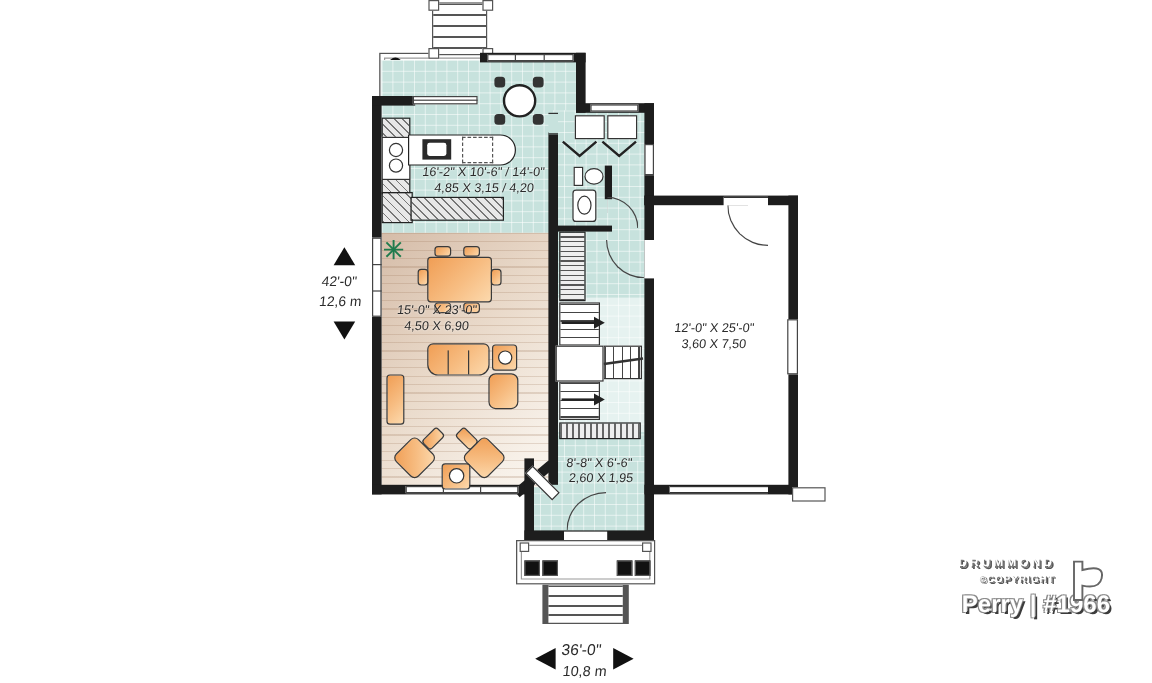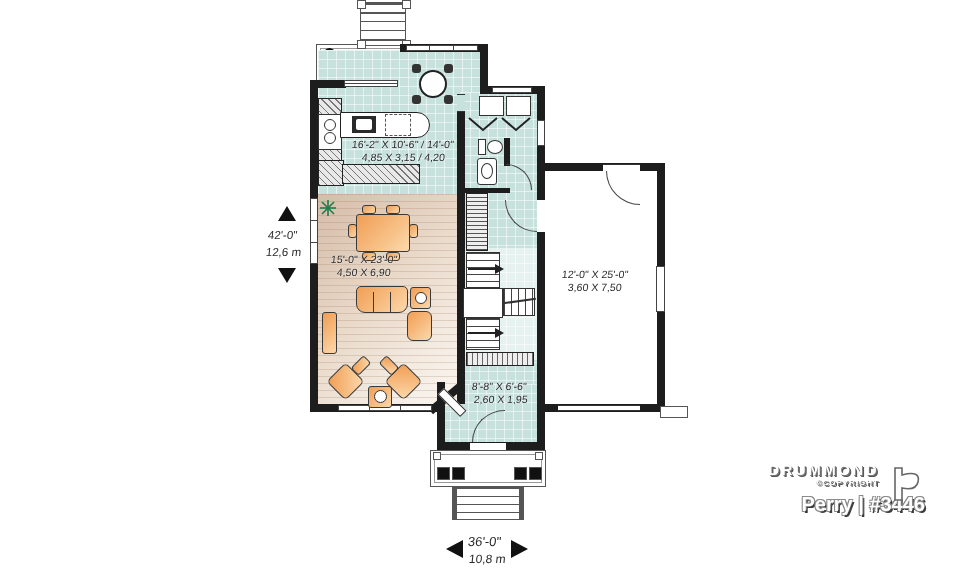--- a/index.html
+++ b/index.html
@@ -195,23 +195,23 @@
   <div class="dimtxt r11" style="left:266px;top:246px;">12,6 m</div>
   <div class="tri" style="left:278px;top:268px;border-left:9px solid transparent;border-right:9px solid transparent;border-top:15px solid #111;"></div>
 
   <div class="tri" style="left:446px;top:540px;border-top:9px solid transparent;border-bottom:9px solid transparent;border-right:17px solid #111;"></div>
   <div class="dimtxt r11" style="left:468px;top:534px;font-size:13px;">36'-0"</div>
   <div class="dimtxt r11" style="left:469px;top:552px;font-size:12px;">10,8 m</div>
   <div class="tri" style="left:511px;top:540px;border-top:9px solid transparent;border-bottom:9px solid transparent;border-left:17px solid #111;"></div>
 
   <div class="abs" style="left:740px;top:462px;width:185px;text-align:right;">
     <div style="position:relative;padding-right:46px;">
-      <div class="brand" style="font-size:15px;font-weight:bold;letter-spacing:2.5px;line-height:15px;">DRUMMOND</div>
+      <div class="brand" style="font-size:10px;font-weight:bold;letter-spacing:2.5px;line-height:15px;">DRUMMOND</div>
       <svg width="42" height="42" viewBox="0 0 42 42" style="position:absolute;right:-2px;top:0;">
         <path d="M10,38 L10,6 L17,6 L17,13 Q36,8 33,20 Q31,29 17,26 L17,38 Z" fill="#fff" stroke="#666" stroke-width="1.6"></path>
       </svg>
       <div class="brand" style="font-size:8px;font-weight:bold;letter-spacing:1px;line-height:12px;">©COPYRIGHT</div>
     </div>
     <div style="margin-top:4px;font-size:20px;font-weight:bold;color:#fff;
-                text-shadow:-1px -1px 0 #8a8a8a, 1px -1px 0 #8a8a8a, -1px 1px 0 #8a8a8a, 2px 2px 0 #3c3c3c;">Perry | #3446</div>
+                text-shadow:-1px -1px 0 #8a8a8a, 1px -1px 0 #8a8a8a, -1px 1px 0 #8a8a8a, 2px 2px 0 #3c3c3c;">Perry | #1966</div>
   </div>
 
 </div>
 
 </body></html>

